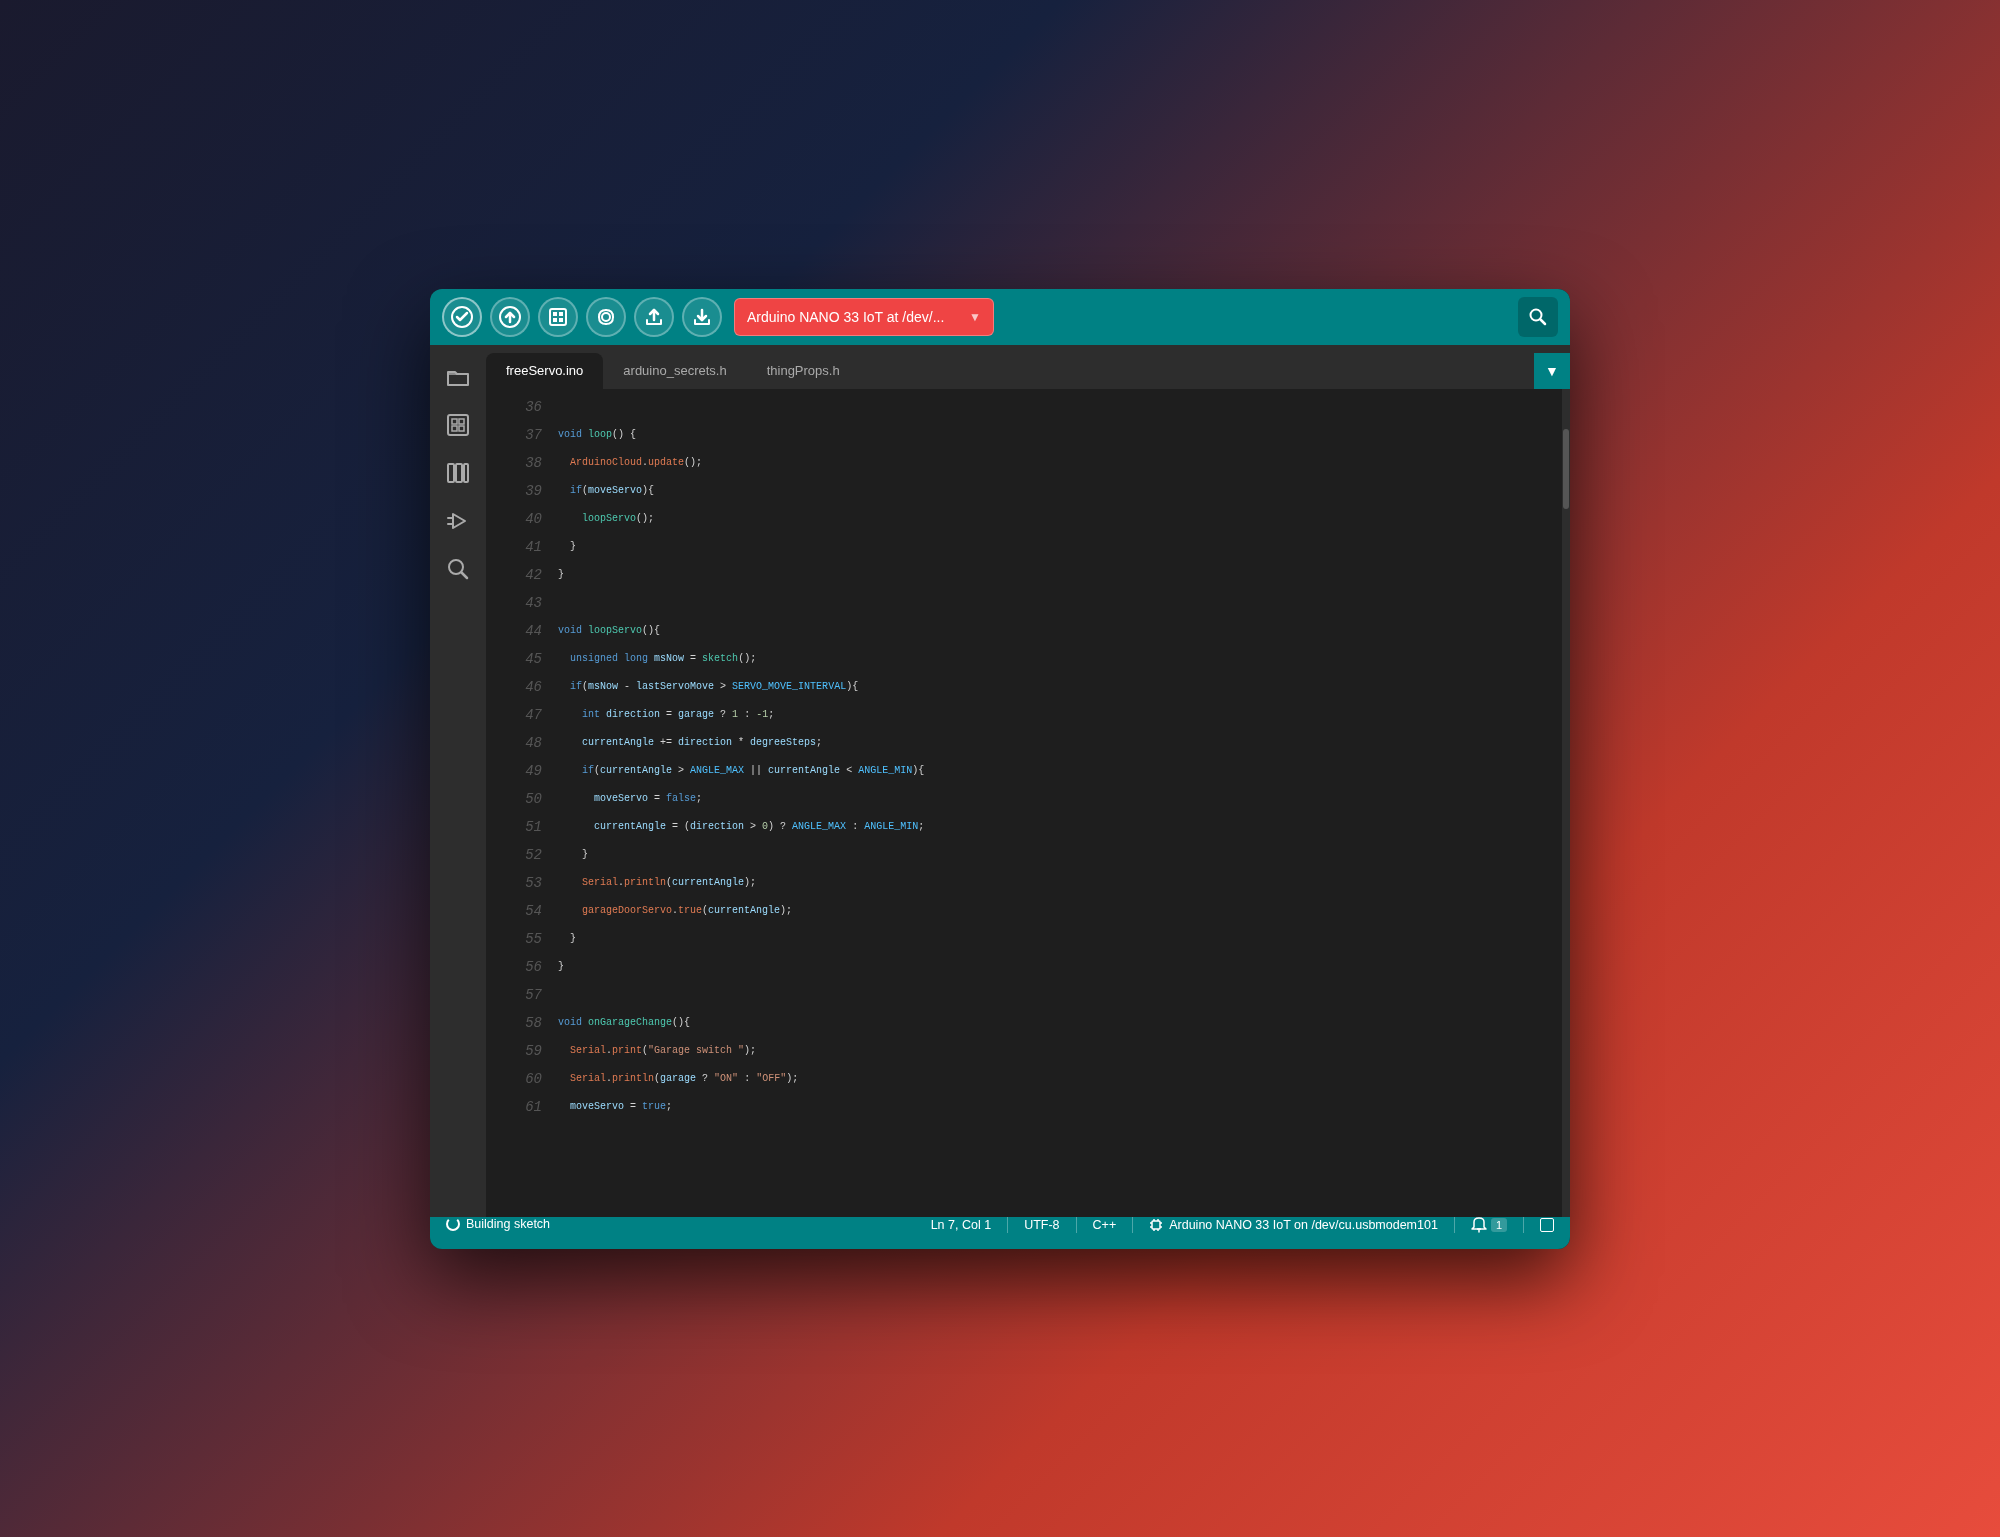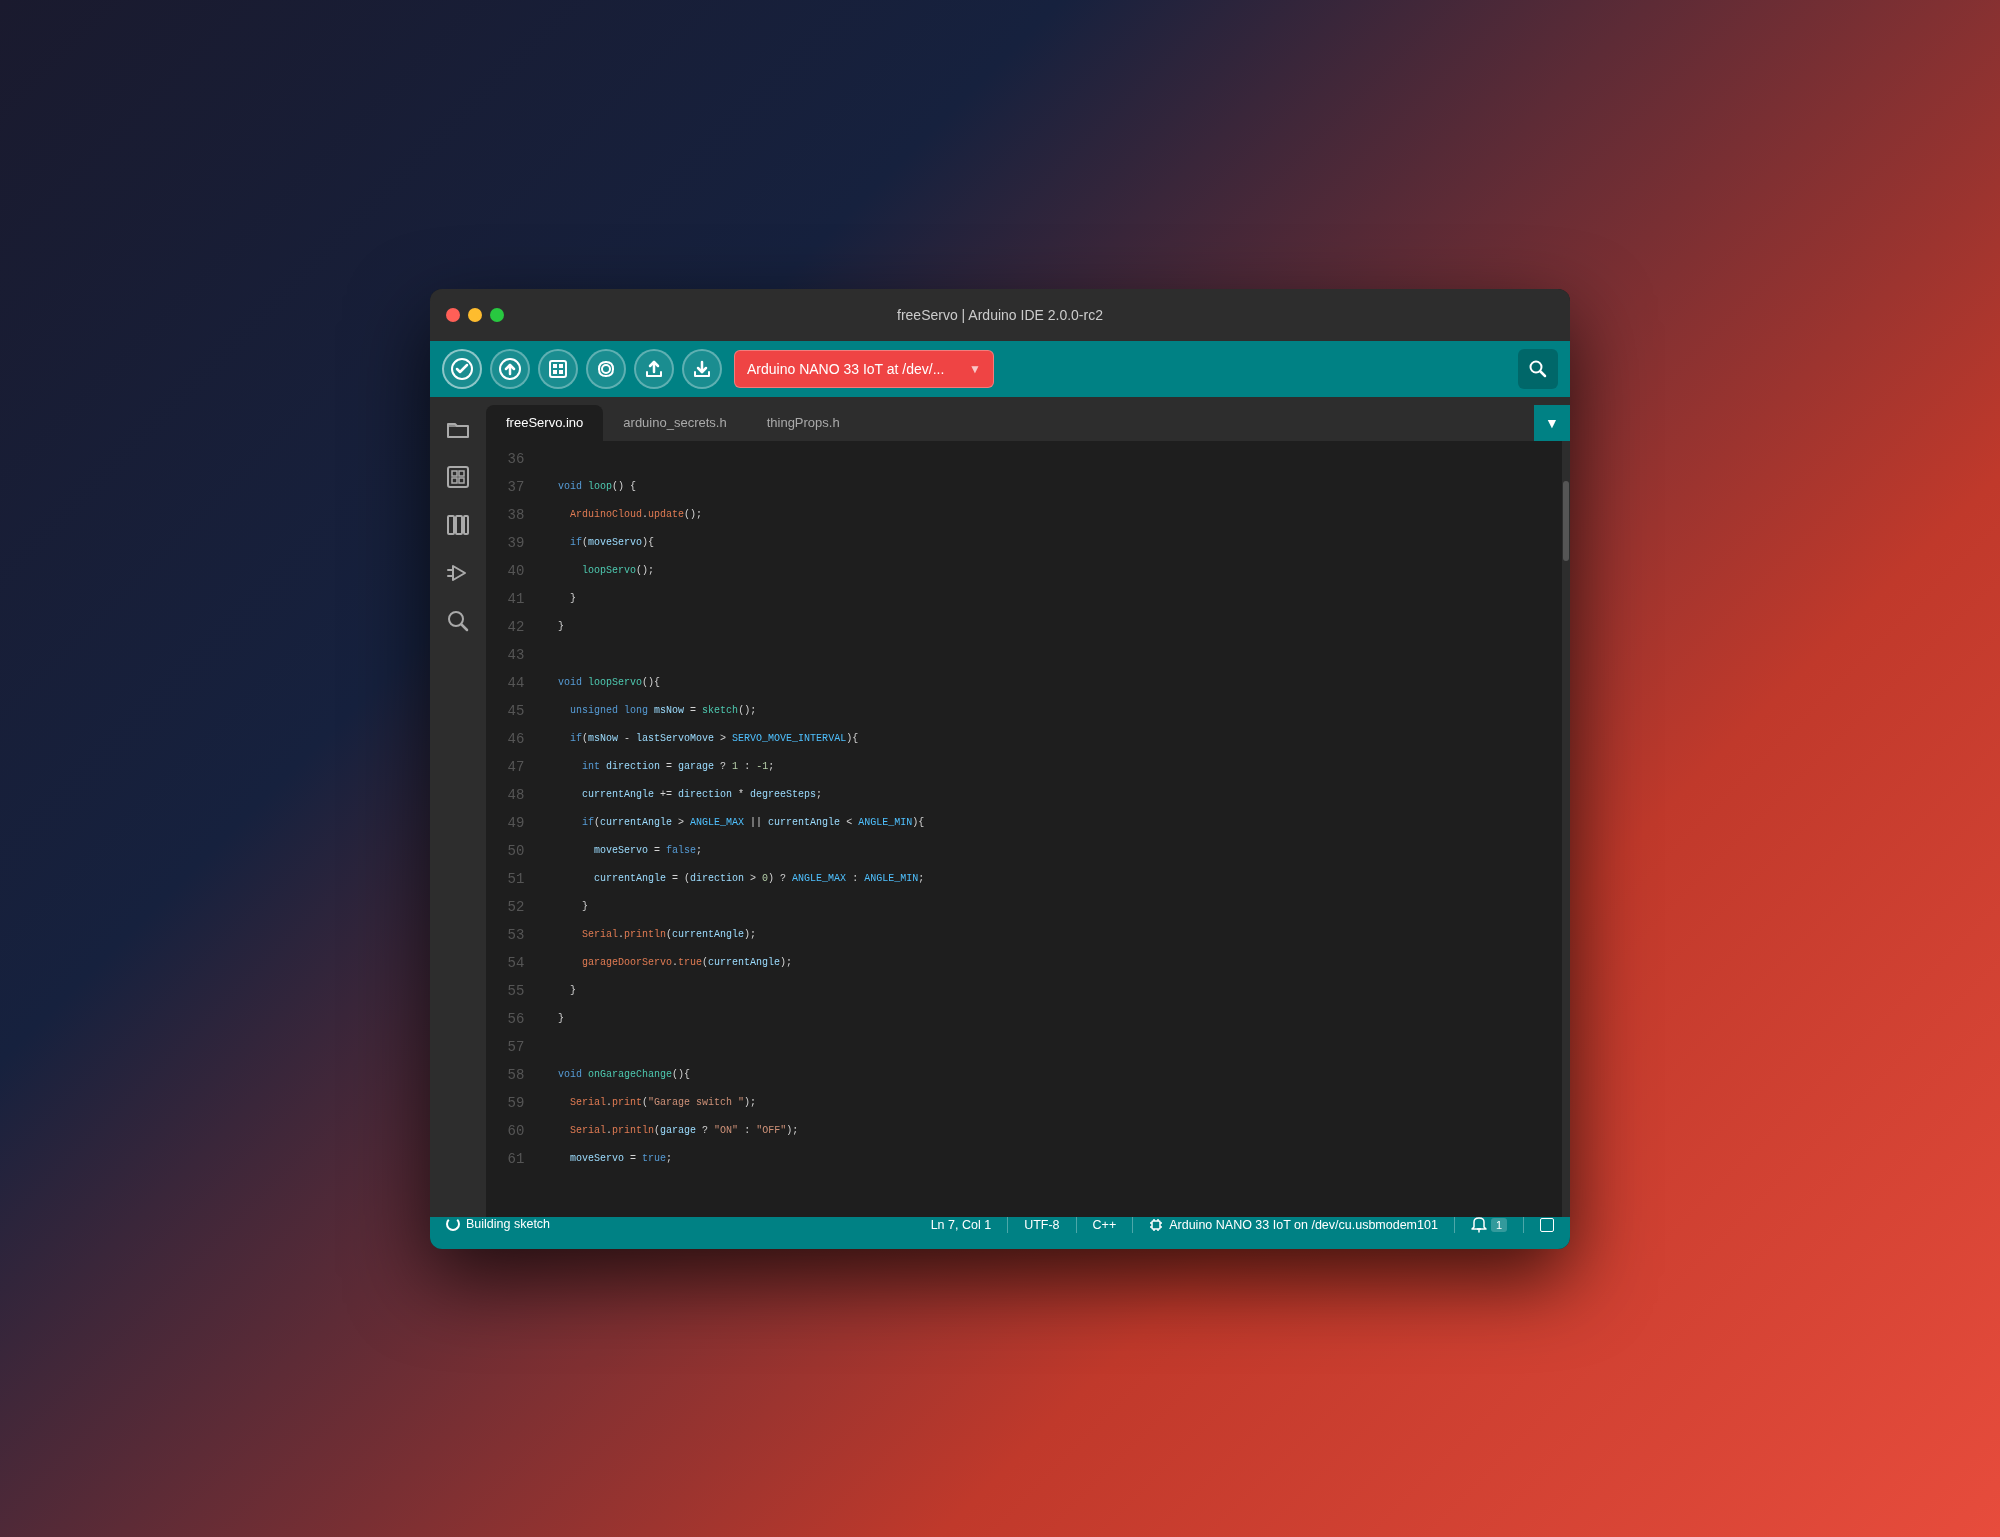--- a/index.html
+++ b/index.html
@@ -220,24 +220,25 @@
     }
 
     .line-numbers {
       width: 60px;
       padding: 0 4px;
       background: #1e1e1e;
       color: #555555;
       font-size: 14px;
       font-family: 'Courier New', monospace;
       line-height: 28px;
-      text-align: center;
+      text-align: right;
       flex-shrink: 0;
       user-select: none;
       padding-top: 4px;
+      font-style: italic;
     }
 
     .code-content {
       flex: 1;
       padding: 4px 12px;
       font-family: 'Courier New', monospace;
       font-size: 10px;
       line-height: 28px;
       white-space: pre;
       color: #d4d4d4;
@@ -337,28 +338,20 @@
       height: 14px;
       border: 1.5px solid white;
       border-radius: 2px;
     }
   </style>
 </head>
 <body>
 
 <div class="window">
 
-  <div class="title-bar">
-    <div class="window-controls">
-      <button class="window-btn btn-close"></button>
-      <button class="window-btn btn-min"></button>
-      <button class="window-btn btn-max"></button>
-    </div>
-    <span class="title-text">freeServo | Arduino IDE 2.0.0-rc2</span>
-  </div>
 
   <div class="toolbar">
     <button class="toolbar-btn verify">
       <svg width="22" height="22" viewBox="0 0 22 22">
         <circle cx="11" cy="11" r="10" fill="none" stroke="white" stroke-width="2"></circle>
         <polyline points="6,11 9,14 16,7" fill="none" stroke="white" stroke-width="2.5" stroke-linecap="round" stroke-linejoin="round"></polyline>
       </svg>
     </button>
     <button class="toolbar-btn">
       <svg width="22" height="22" viewBox="0 0 22 22">

